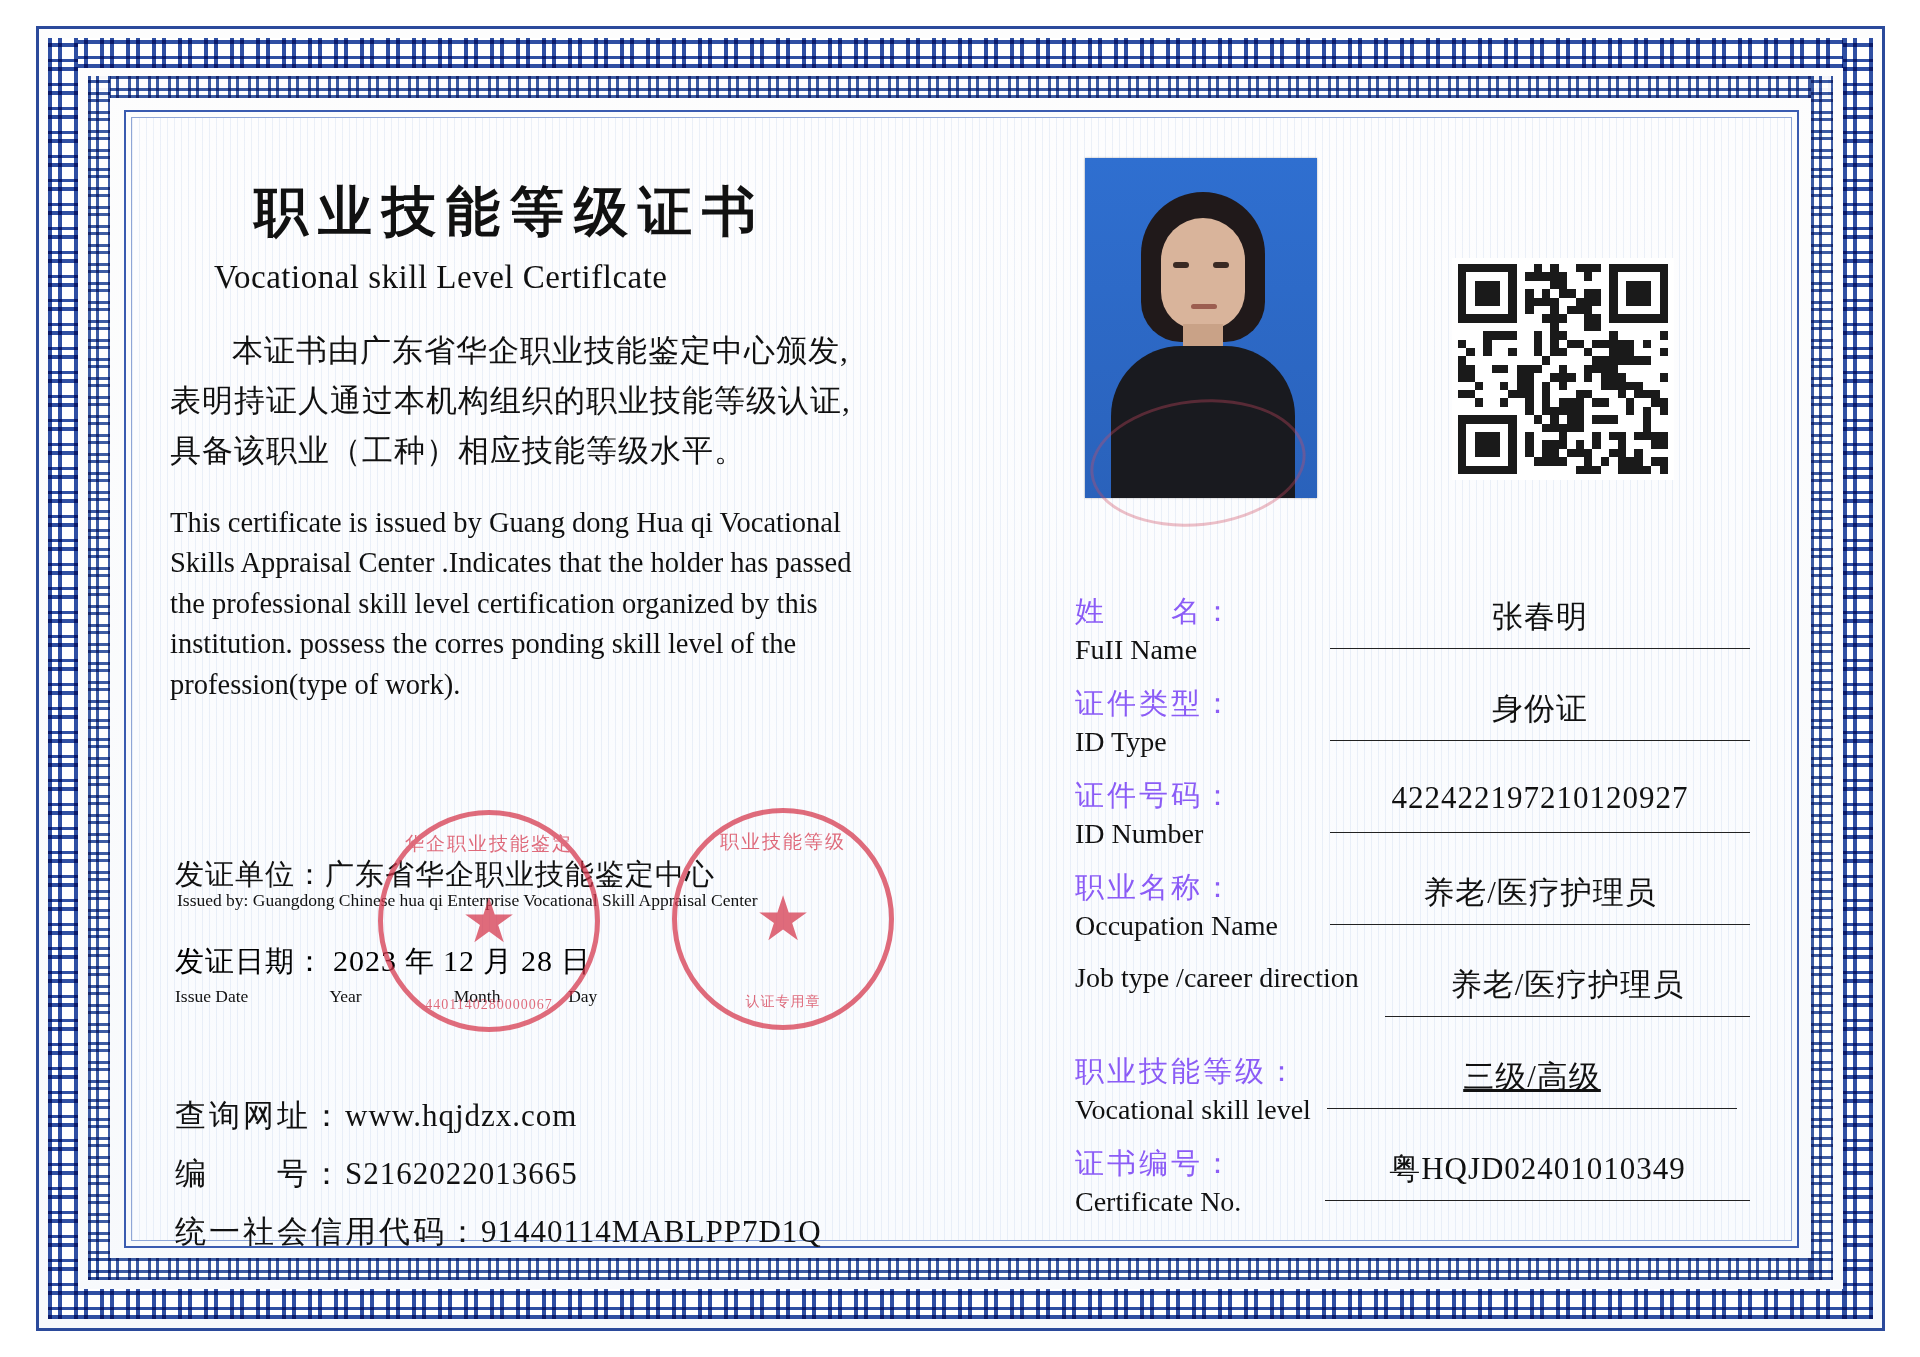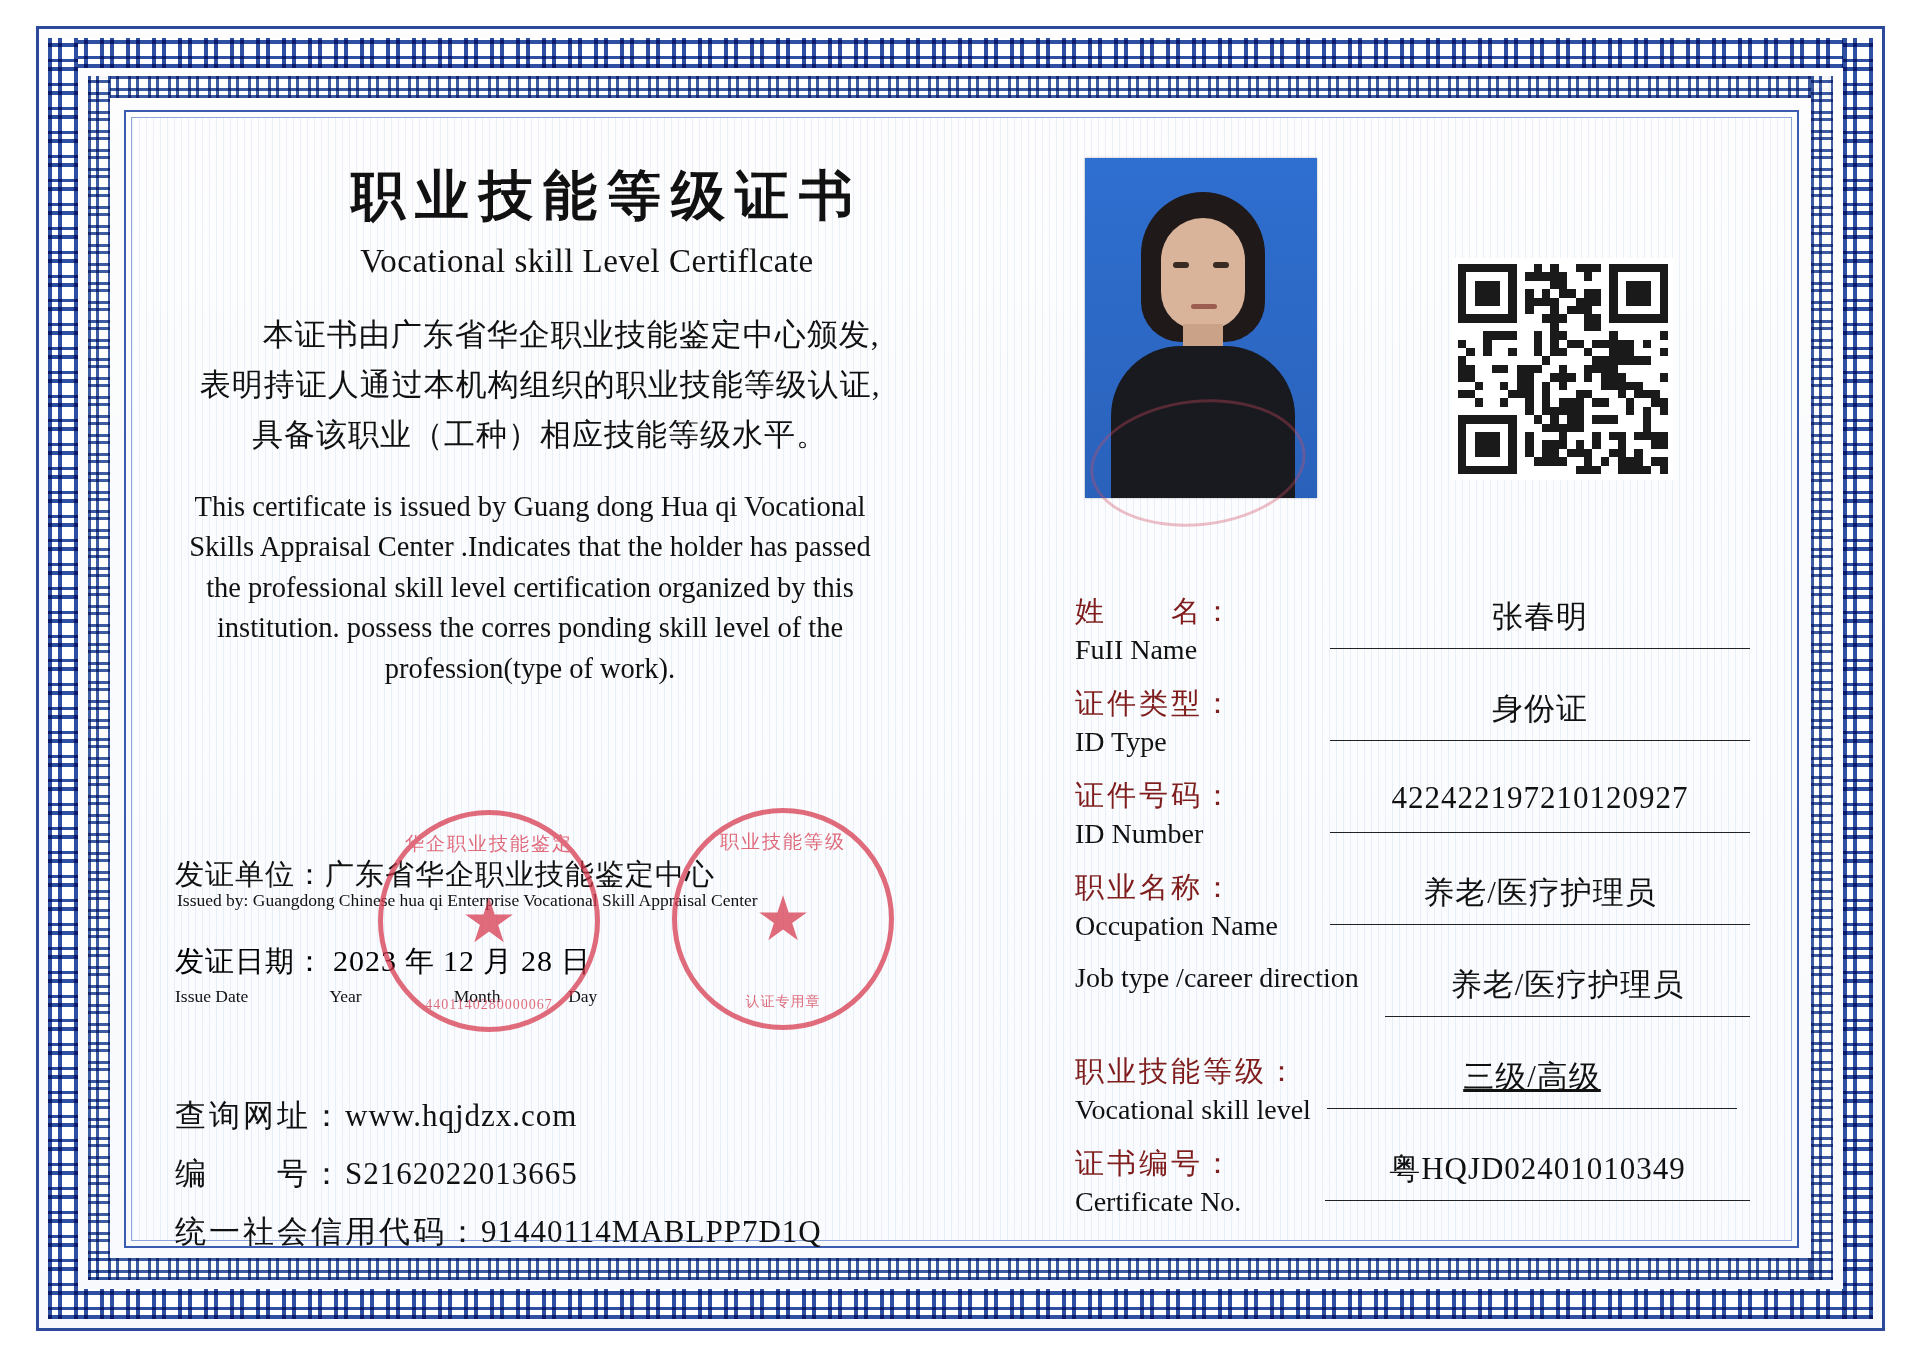--- a/index.html
+++ b/index.html
@@ -102,23 +102,22 @@
     height: 1122px;
     background:
       repeating-linear-gradient(90deg, rgba(180,200,230,.25) 0px, rgba(180,200,230,.25) 1px, rgba(255,255,255,0) 1px, rgba(255,255,255,0) 7px),
       linear-gradient(180deg,#fdfdfe 0%, #f9fbfe 100%);
   }
 
   
   .left-col {
     position: absolute;
     left: 170px;
-    top: 160px;
+    top: 176px;
     width: 790px;
-    text-align: center;
   }
   .title-cn {
     font-family: "Liberation Serif", serif;
     font-size: 54px;
     font-weight: bold;
     letter-spacing: 10px;
     color: #111111;
     margin-left: 84px;
   }
   .title-en {
@@ -252,21 +251,21 @@
   .f-label {
     position: absolute;
     left: 0;
     top: 2px;
     width: 250px;
     text-align: left;
   }
   .f-cn {
     display: block;
     font-size: 29px;
-    color: #7f1d1d;
+    color: #8b5cf6;
     letter-spacing: 3px;
     white-space: nowrap;
   }
   .f-en {
     display: block;
     font-size: 28px;
     color: #111111;
     margin-top: 2px;
     white-space: nowrap;
   }

